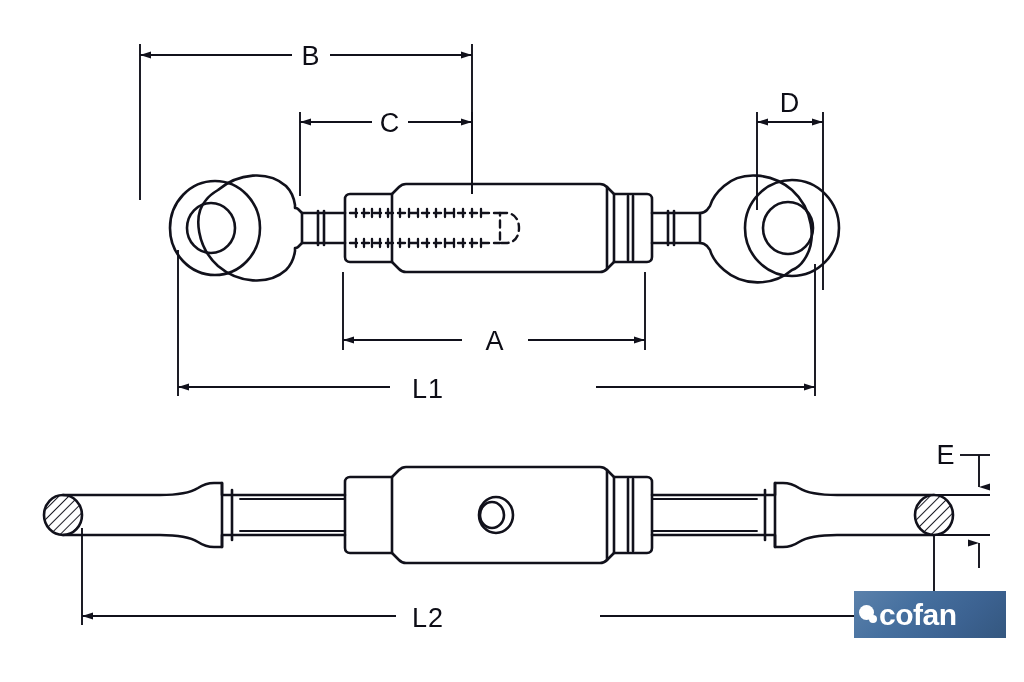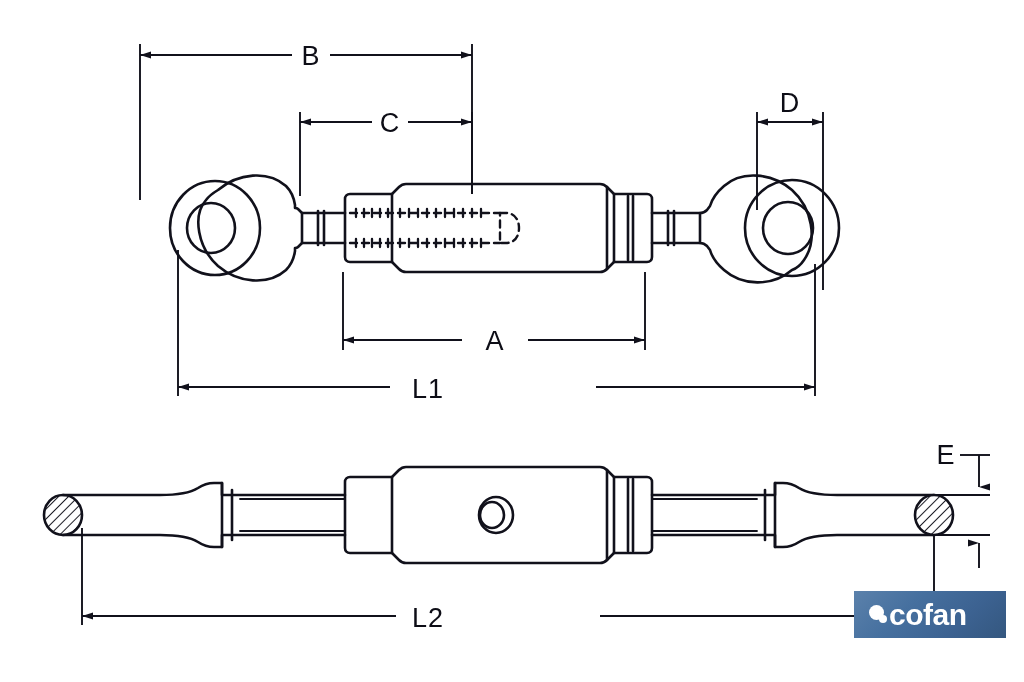--- a/index.html
+++ b/index.html
@@ -35,21 +35,21 @@
   #logo {
     position: absolute;
     left: 854px;
     top: 591px;
     width: 152px;
     height: 47px;
     background: linear-gradient(135deg, #5b81ab 0%, #46709f 35%, #3c6291 70%, #34577f 100%);
     display: flex;
     align-items: center;
     box-sizing: border-box;
-    padding-left: 15px;
+    padding-left: 5px;
   }
   #logo-mark {
     position: relative;
     width: 19px;
     height: 19px;
     flex: 0 0 auto;
     margin-right: 1px;
   }
   #logo-mark .bulb {
     position: absolute;

